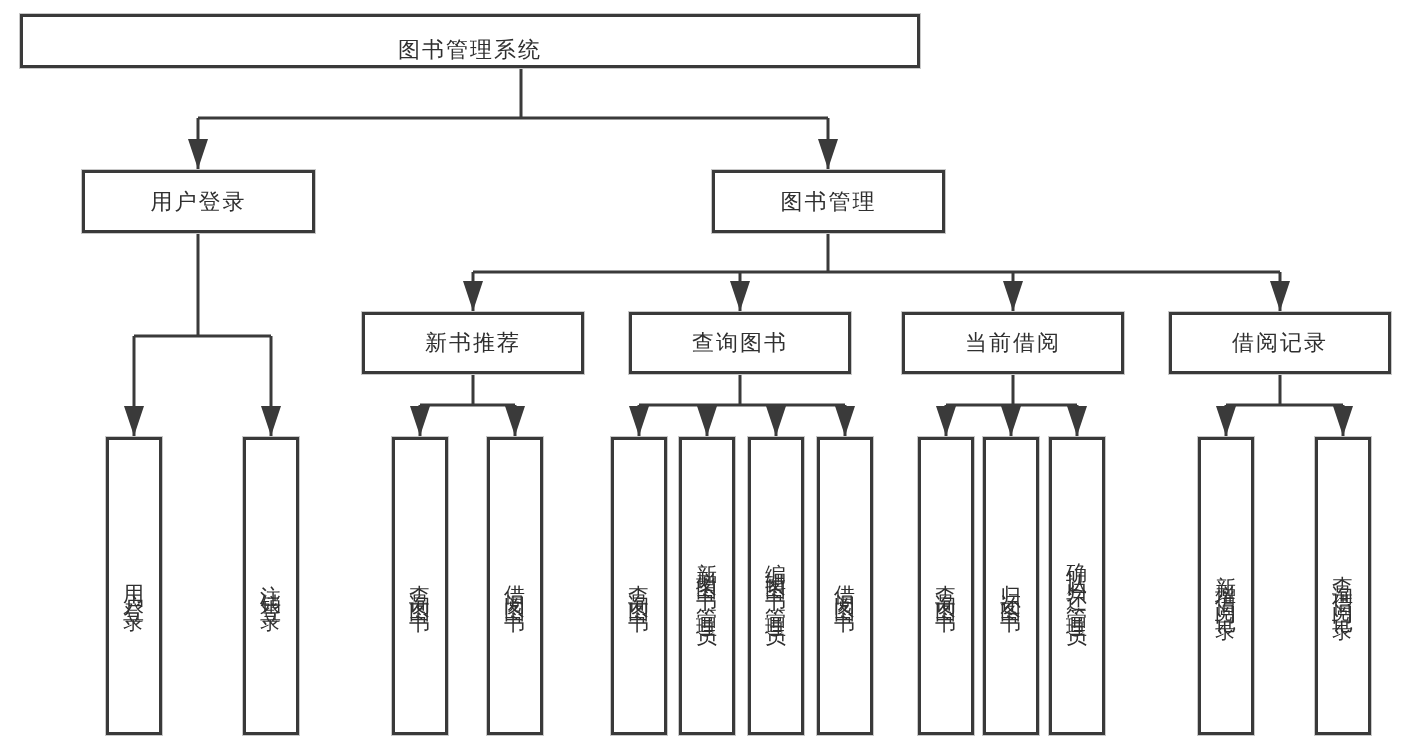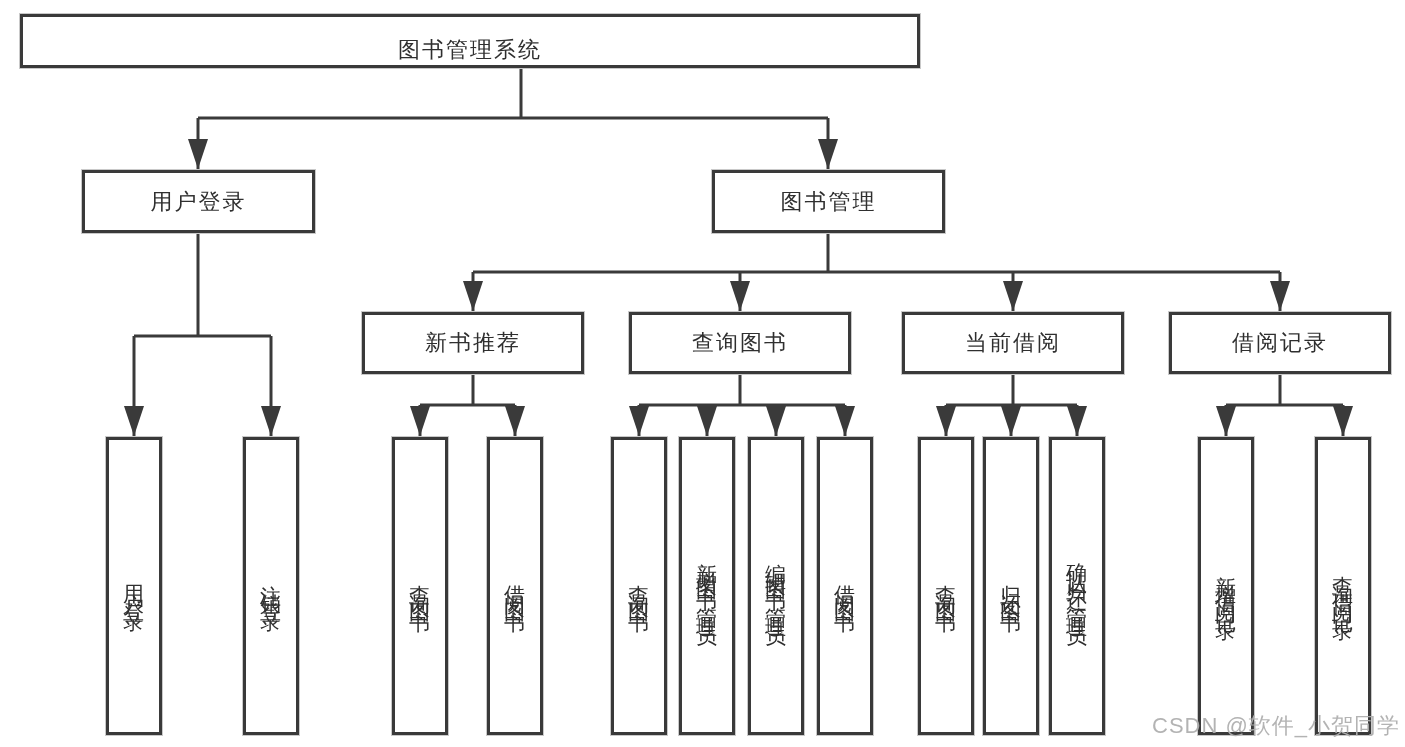--- a/index.html
+++ b/index.html
@@ -185,15 +185,14 @@
     <span class="vtext">确认归还（管理员）</span>
   </div>
 
   <div class="node leaf" style="left:1198px">
     <span class="vtext">新增借阅记录</span>
   </div>
   <div class="node leaf" style="left:1315px">
     <span class="vtext">查询借阅记录</span>
   </div>
 
-  <div class="watermark">CSDN @软件_小贺同学</div>
 
 </div>
 
 </body></html>

